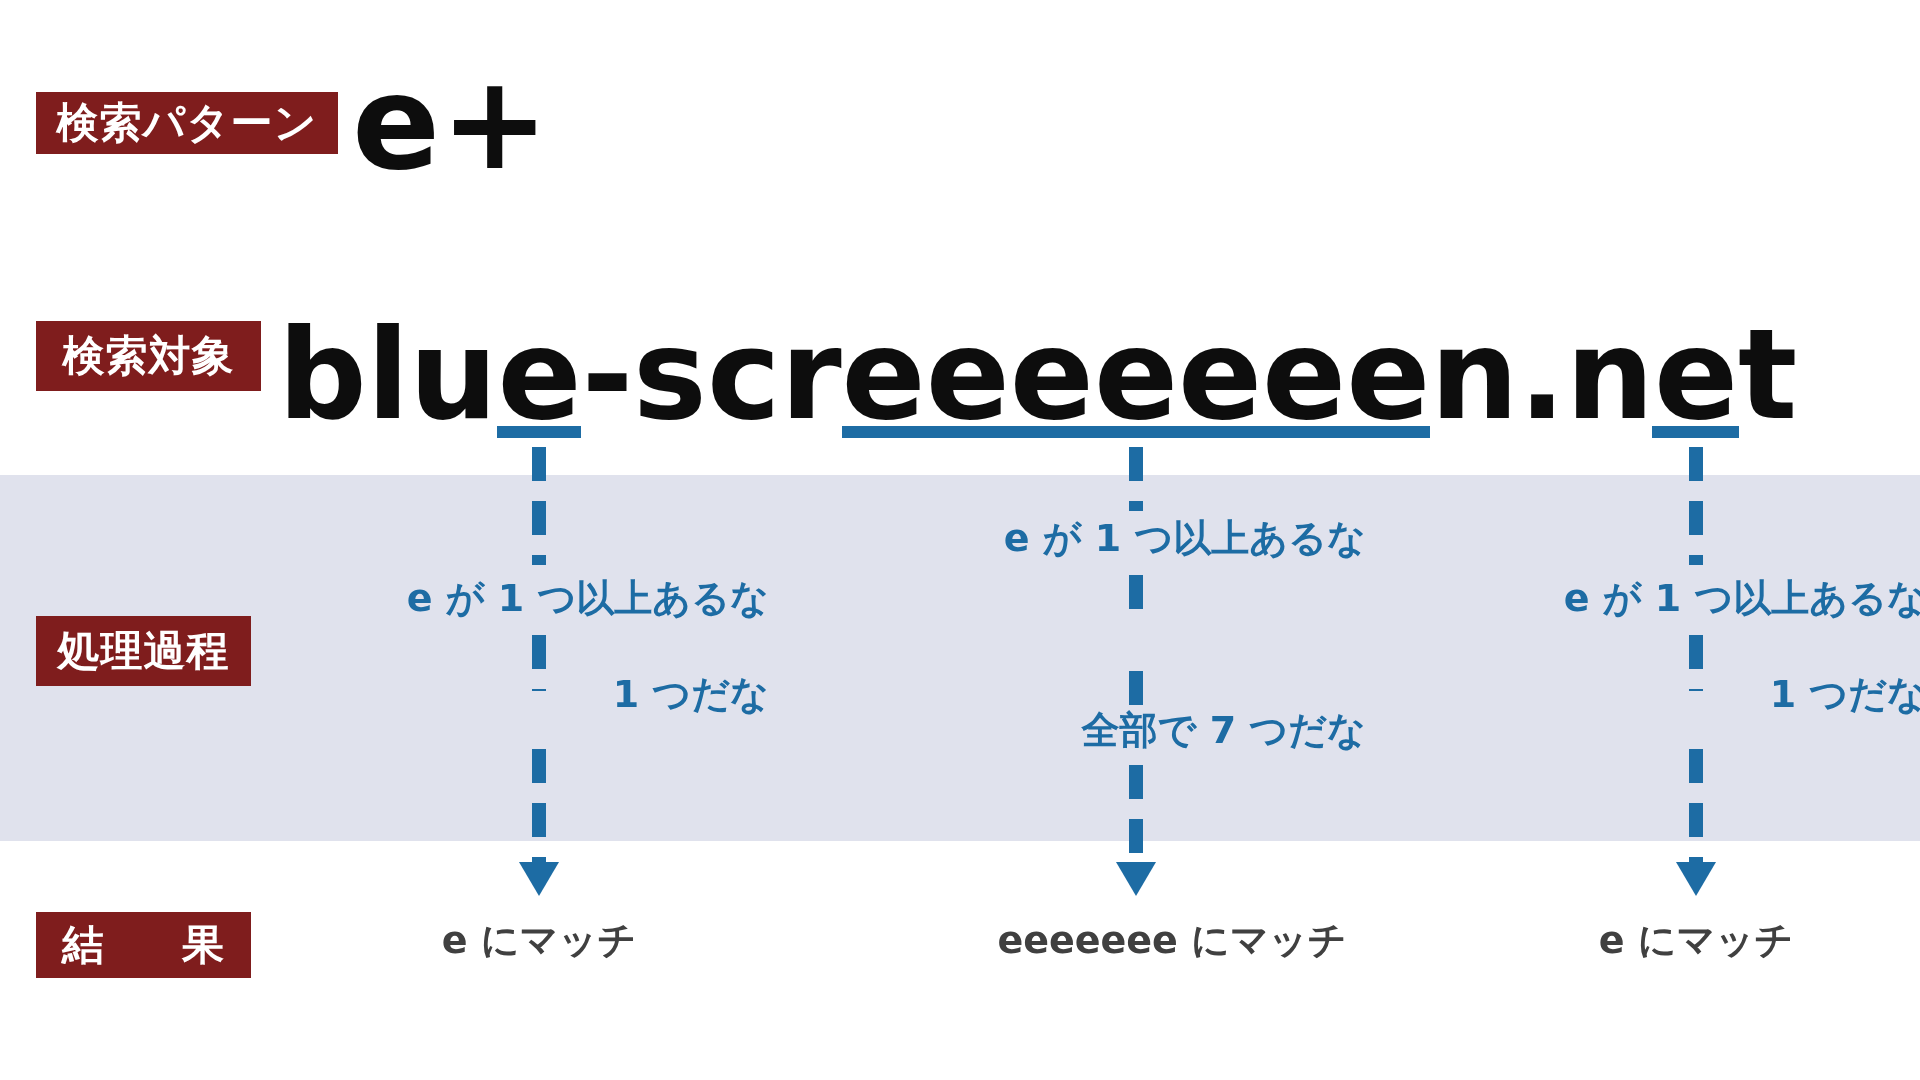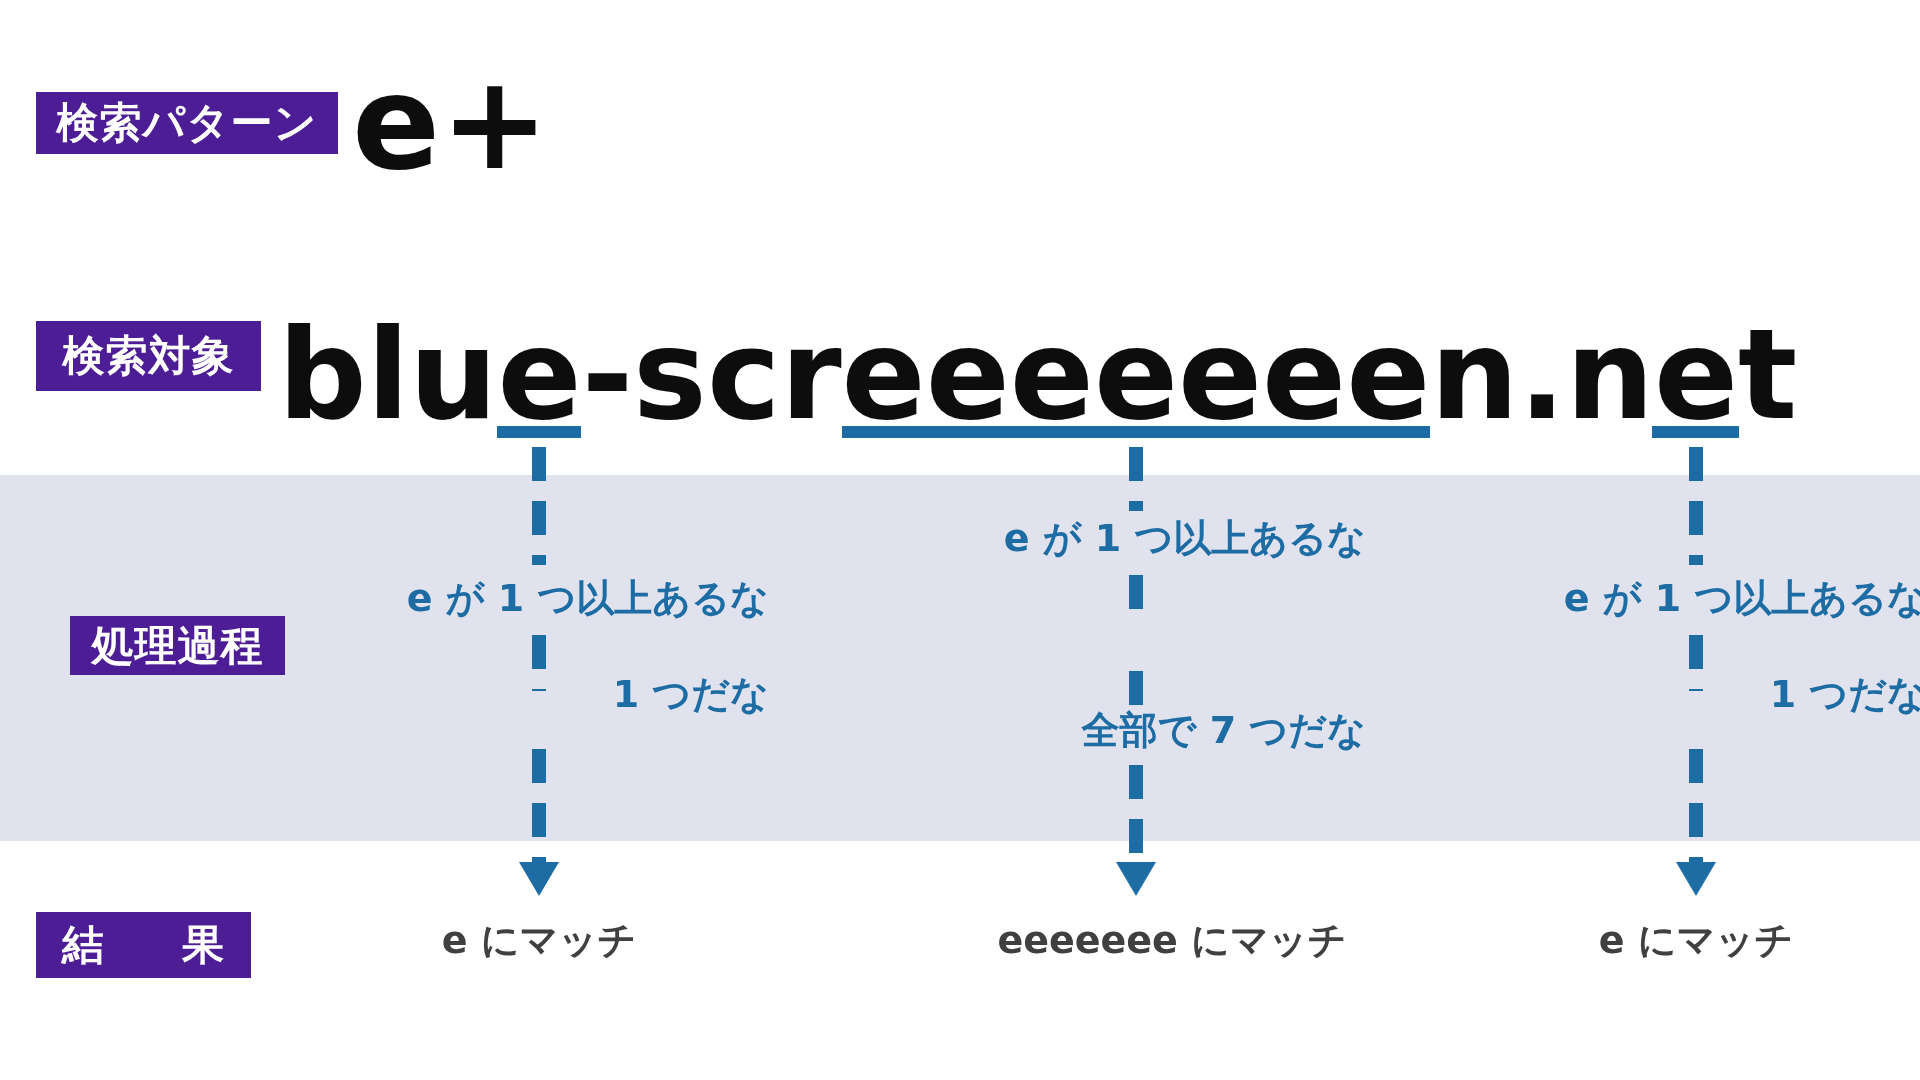--- a/index.html
+++ b/index.html
@@ -3,28 +3,28 @@
 <meta charset="utf-8">
 <style>
   html,body { margin:0; padding:0; background:#ffffff; }
   .canvas {
     position:relative; width:1920px; height:1080px; overflow:hidden;
     background:#ffffff;
     font-family:"DejaVu Sans", "Liberation Sans", sans-serif;
   }
   
   .tag {
-    position:absolute; background:#4c1d95; color:#ffffff;
+    position:absolute; background:#7f1d1d; color:#ffffff;
     font-weight:700; font-size:42px; line-height:1;
     display:flex; align-items:center; justify-content:center;
     letter-spacing:1px; white-space:nowrap;
   }
   .tag-pattern { left:36px;  top:92px;  width:302px; height:62px; }
   .tag-target  { left:36px;  top:321px; width:225px; height:70px; }
-  .tag-process { left:36px;  top:616px; width:215px; height:59px;margin-left:34px; }
+  .tag-process { left:36px;  top:616px; width:215px; height:70px; }
   .tag-result  { left:36px;  top:912px; width:215px; height:66px;
                  justify-content:space-between; padding:0 26px; box-sizing:border-box; }
   
   .pattern-value {
     position:absolute; left:352px; top:58px;
     font-size:130px; font-weight:700; line-height:1; color:#0d0d0d;
     white-space:nowrap;
   }
   .target-value {
     position:absolute; left:278px; top:313px;

